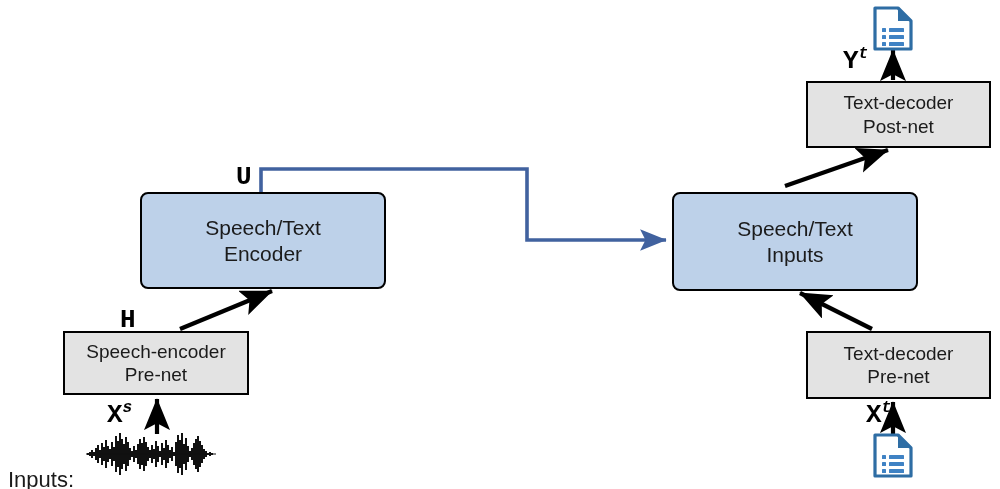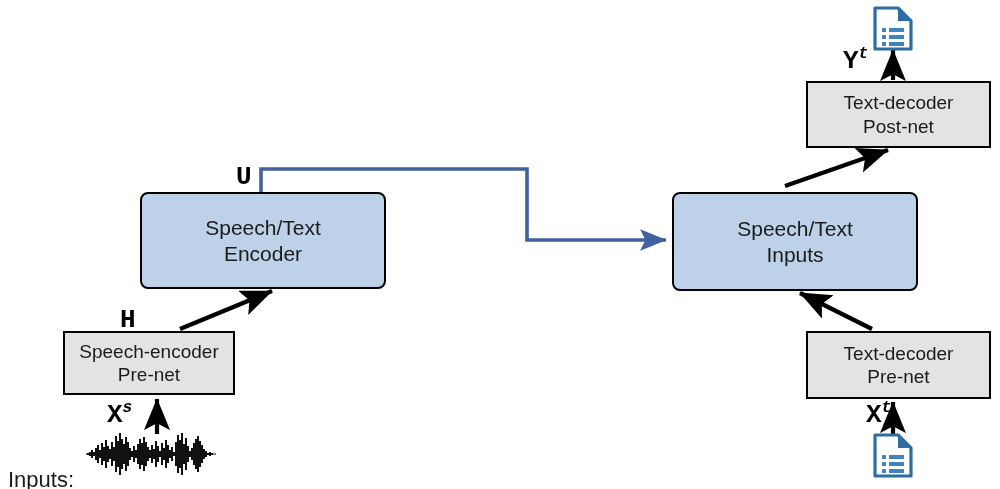--- a/index.html
+++ b/index.html
@@ -129,21 +129,21 @@
   <div class="node-box blue" style="left:140px; top:192px; width:246px; height:97px;">
     <span class="node-line">Speech/Text</span>
     <span class="node-line">Encoder</span>
   </div>
 
   <div class="node-box blue" style="left:672px; top:192px; width:246px; height:99px;">
     <span class="node-line">Speech/Text</span>
     <span class="node-line">Inputs</span>
   </div>
 
-  <div class="node-box grey" style="left:63px; top:331px; width:172px; height:64px;">
+  <div class="node-box grey" style="left:63px; top:331px; width:186px; height:64px;">
     <span class="node-line">Speech-encoder</span>
     <span class="node-line">Pre-net</span>
   </div>
 
   <div class="node-box grey" style="left:806px; top:331px; width:185px; height:68px;">
     <span class="node-line">Text-decoder</span>
     <span class="node-line">Pre-net</span>
   </div>
 
   <div class="node-box grey" style="left:806px; top:81px; width:185px; height:67px;">

